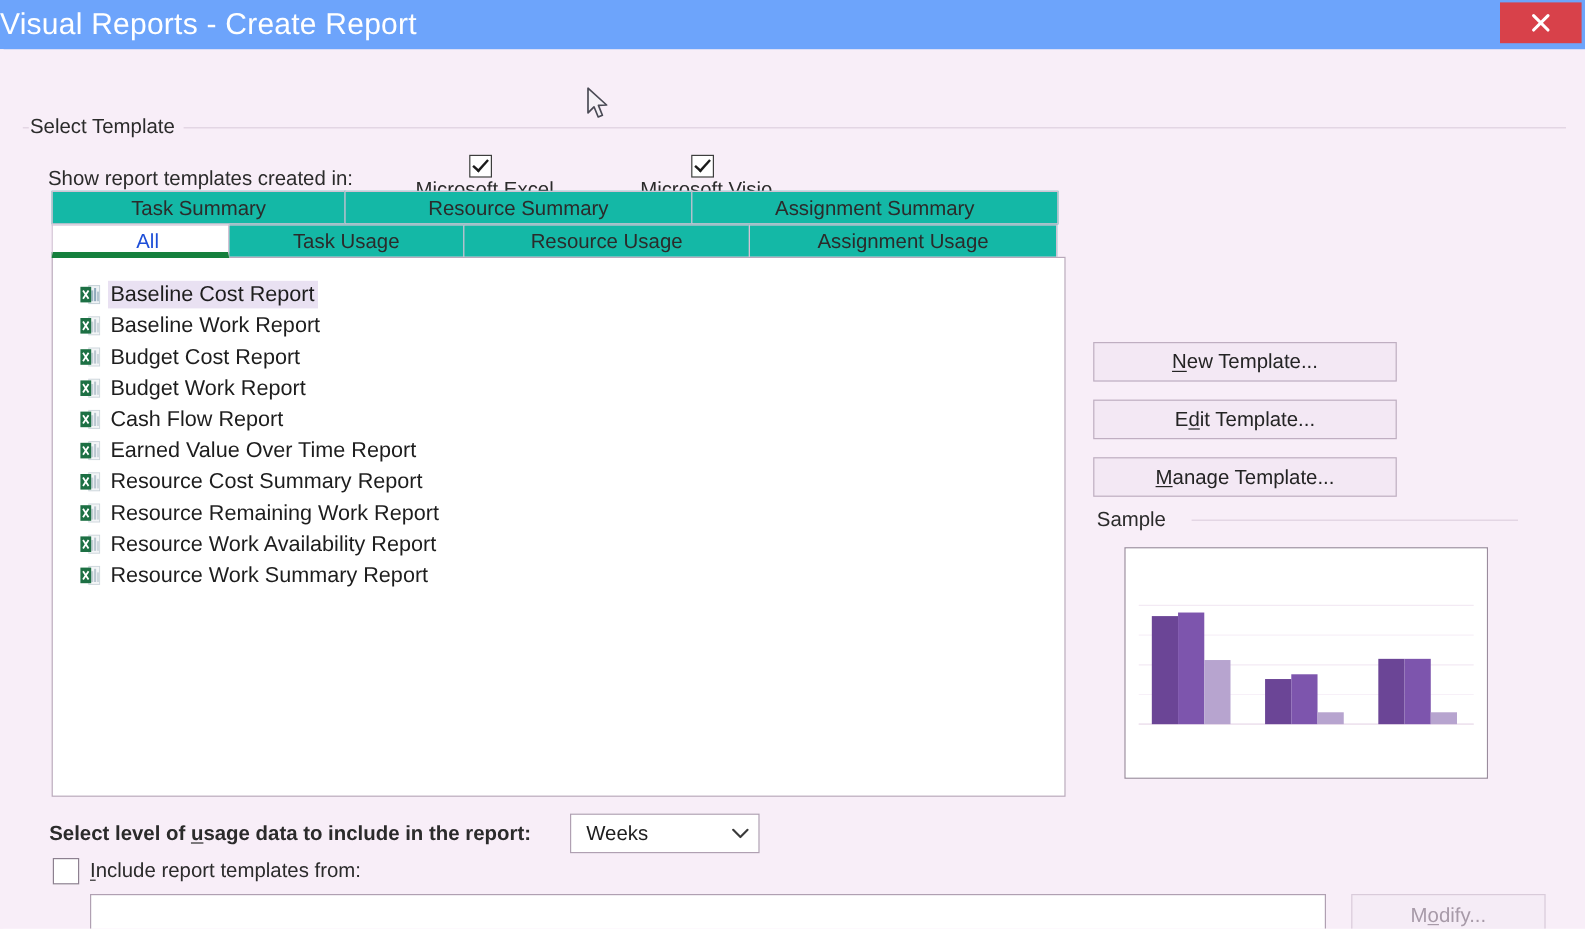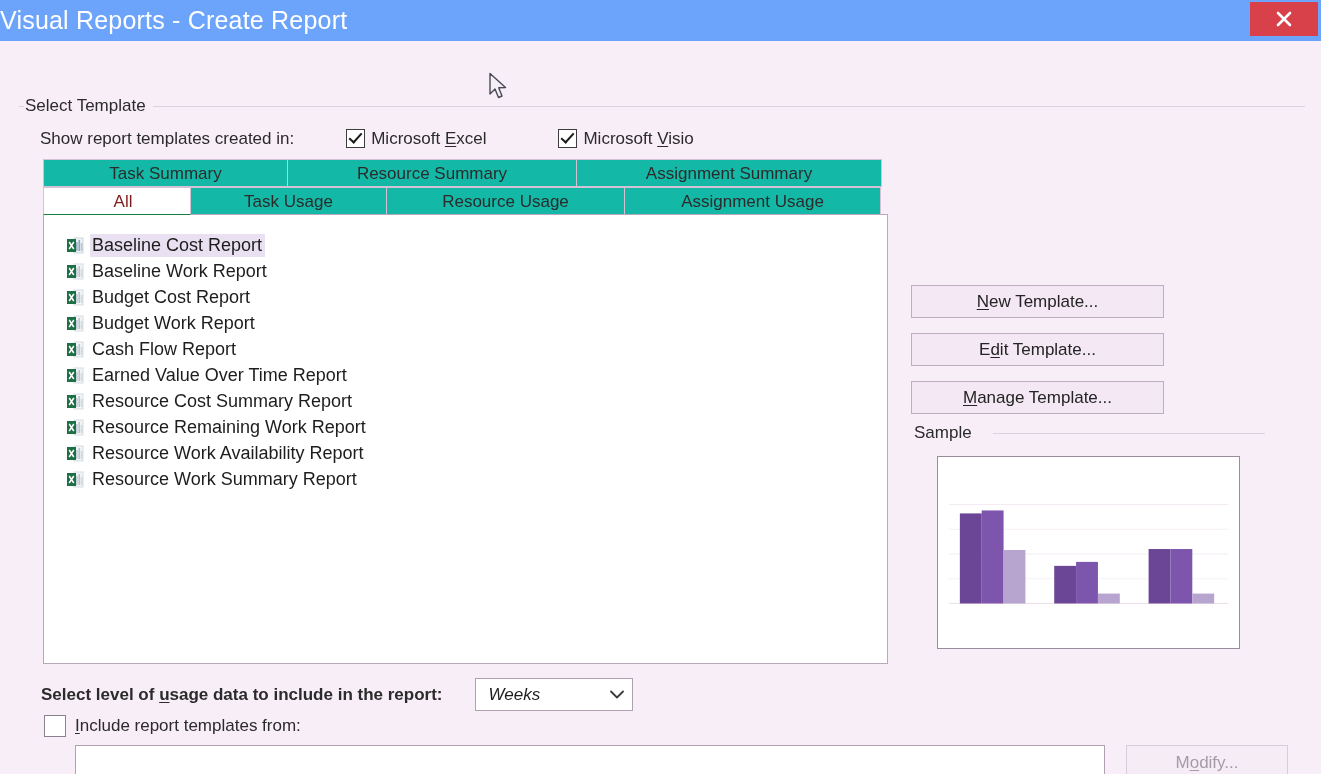--- a/index.html
+++ b/index.html
@@ -101,23 +101,24 @@
     display: flex;
     align-items: center;
     font-size: 17px;
     color: #2b2b2b;
     white-space: nowrap;
     gap: 40px;
   }
   .show-row .lbl { margin-right: 12px; }
   .cbx-wrap {
     display: flex;
-    align-items: flex-start;
+    align-items: center;
     cursor: pointer;
     margin-right: 32px;
+    flex-direction: column;
   }
   .cbx {
     width: 17px;
     height: 17px;
     border: 1px solid #3d3d3d;
     background: #ffffff;
     margin-right: 6px;
     position: relative;
     flex: none;
   }
@@ -161,22 +162,22 @@
     border: 1px solid #d2c2d4;
     box-sizing: border-box;
     margin-left: -1px;
     cursor: pointer;
     white-space: nowrap;
     overflow: hidden;
   }
   .tab:first-child { margin-left: 0; }
   .tab.active {
     background: #ffffff;
-    border-bottom: 1px solid #15803d;
-    color: #7f1d1d;
+    border-bottom: 5px solid #15803d;
+    color: #1d4ed8;
     z-index: 5;
     position: relative;
     padding-left: 12px;
   }
 
   
   .listbox {
     position: absolute;
     left: 40px;
     top: 173px;
@@ -286,21 +287,20 @@
     background: #ffffff;
     border: 1px solid #b0a0b2;
     box-sizing: border-box;
     display: flex;
     align-items: center;
     padding: 0 8px 0 13px;
     font-size: 17px;
     color: #1d1d1d;
     cursor: pointer;
     justify-content: space-between;
-    font-style: italic;
   }
   .chev {
     width: 14px;
     height: 9px;
     flex: none;
   }
 
   .include-row {
     position: absolute;
     left: 41px;

